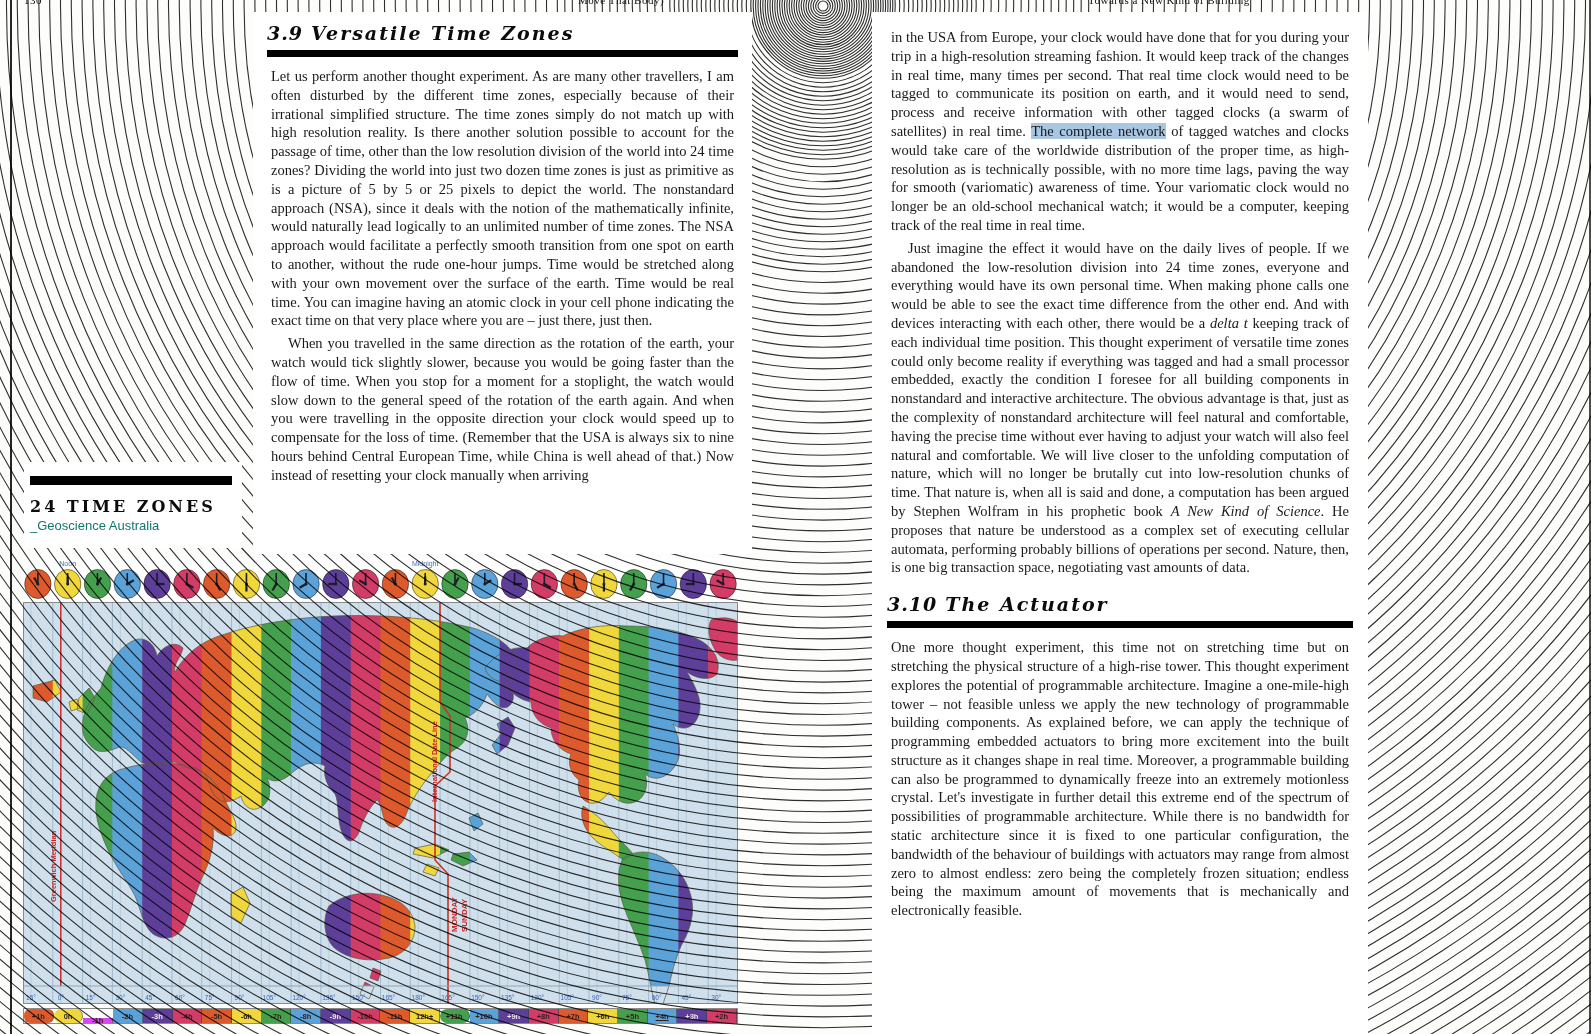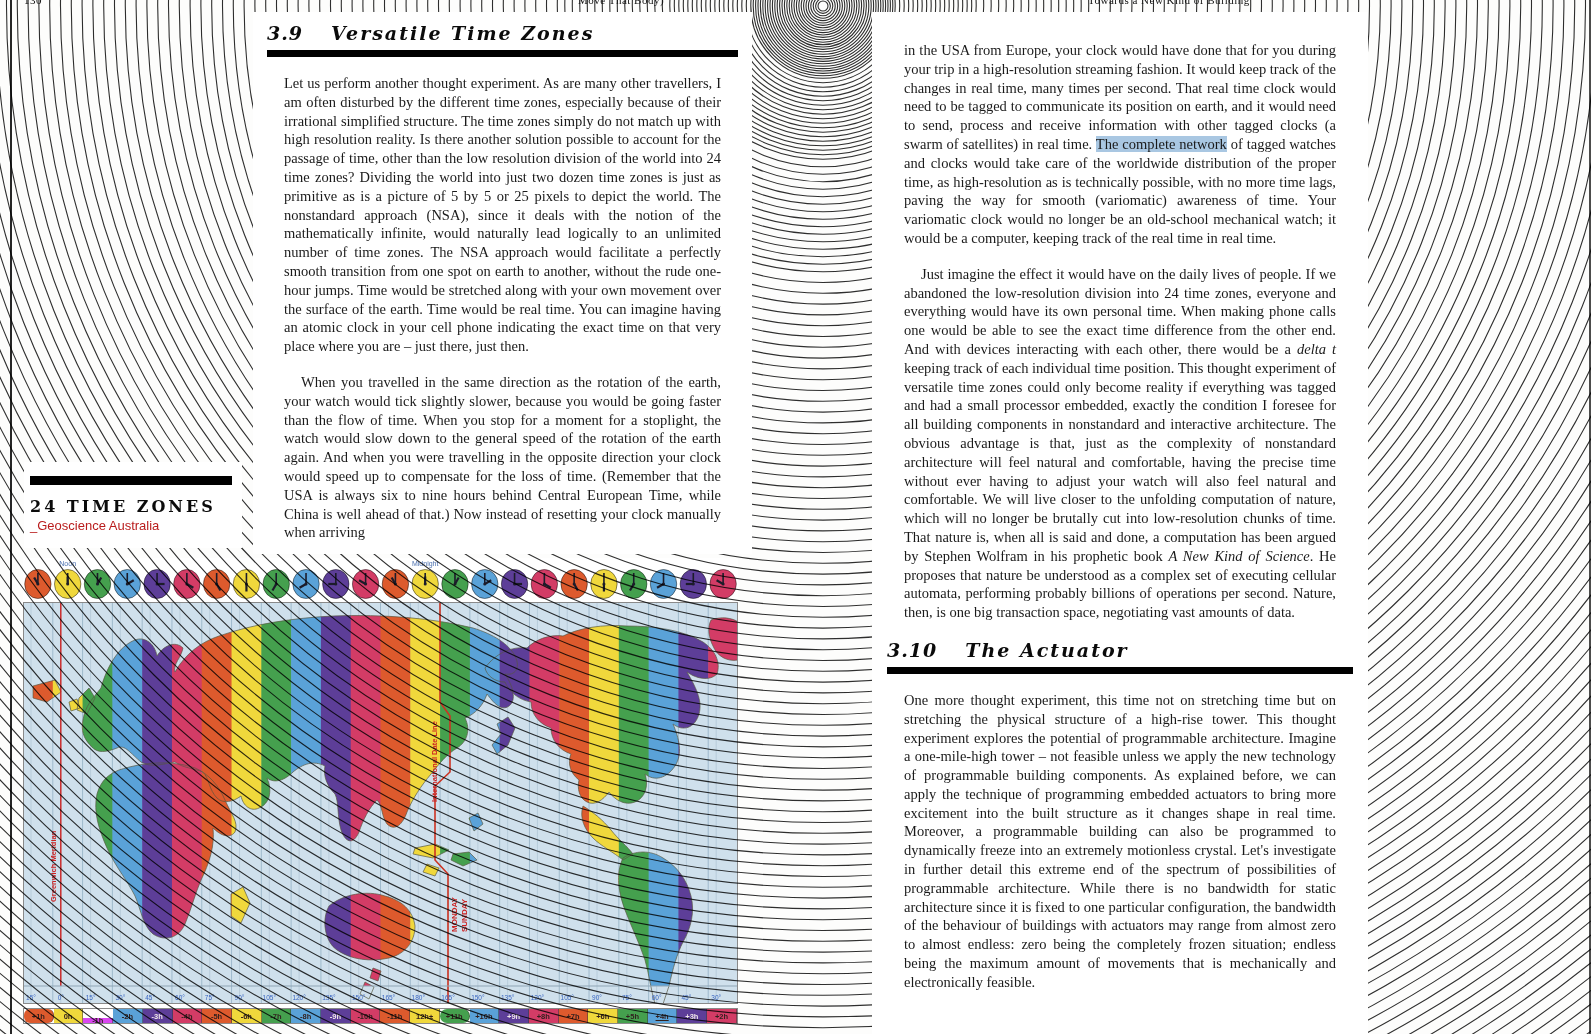--- a/index.html
+++ b/index.html
@@ -12,36 +12,36 @@
   .edge-right{position:absolute;right:0;top:0;bottom:0;width:2px;background:#000;opacity:.7;z-index:4;}
   
   .runhead{position:absolute;top:-6px;font-size:11px;color:#111;z-index:5;letter-spacing:.5px;}
   #pagenum{left:24px;}
   #rh-left{left:578px;}
   #rh-right{left:1088px;}
   
   .panel{position:absolute;background:#fff;z-index:3;overflow:hidden;box-sizing:border-box;}
   #left-col{left:253px;top:12px;width:499px;height:542px;padding:10px 14px 0 14px;}
   #right-col{left:872px;top:12px;width:496px;height:1022px;padding:12px 15px 0 15px;}
-  .section-head{display:flex;align-items:baseline;gap:28px;
+  .section-head{display:flex;align-items:baseline;gap:8px;
       font-family:"DejaVu Serif", serif;font-style:italic;font-weight:bold;
       font-size:19px;letter-spacing:2px;color:#0b0b0b;text-align:center;}
   .section-head .num{letter-spacing:1px;}
   .rule{height:7px;background:#000;margin:6px 0 10px 0;}
-  .body-text p{margin:17px;font-size:14.5px;line-height:18.8px;text-align:justify;}
+  .body-text p{margin:4px;font-size:14.5px;line-height:18.8px;text-align:justify;}
   .body-text p.indent{text-indent:17px;}
   .hl{background:#a9c7e2;}
   .it{font-style:italic;}
   #right-col .section-block{margin-top:16px;}
   
   #caption{left:24px;top:462px;width:218px;height:86px;padding:14px 6px 0 6px;}
   .cap-bar{width:202px;height:9px;background:#000;}
   .cap-title{font-family:"DejaVu Serif", serif;font-weight:bold;font-size:16px;
       letter-spacing:3px;margin-top:12px;color:#0b0b0b;}
-  .cap-src{font-family:"Liberation Sans", sans-serif;font-size:13px;margin-top:2px;color:#b91c1c;}
+  .cap-src{font-family:"Liberation Sans", sans-serif;font-size:13px;margin-top:2px;color:#0f766e;}
   
   #figure{position:absolute;left:23px;top:558px;width:715px;height:462px;background:#fff;z-index:1;}
   #clockrow{display:block;}
   #offset-strip{display:flex;height:16px;border:1px solid #8a8a8a;box-sizing:border-box;}
   #offset-strip .cell{flex:1;display:flex;align-items:center;justify-content:center;
       font-family:"Liberation Sans", sans-serif;font-size:7.5px;font-weight:bold;
       color:#32201e;border-right:1px solid rgba(60,60,60,.55);overflow:hidden;}
   #offset-strip .cell.lighttext{color:#f2e9e9;}
 </style>
 </head>
@@ -617,21 +617,21 @@
         <text x="574.0416666666667" y="398" text-anchor="middle" font-family="Liberation Sans, sans-serif" font-size="6.5" fill="#3a66c2">90°</text>
         <text x="603.8333333333334" y="398" text-anchor="middle" font-family="Liberation Sans, sans-serif" font-size="6.5" fill="#3a66c2">75°</text>
         <text x="633.625" y="398" text-anchor="middle" font-family="Liberation Sans, sans-serif" font-size="6.5" fill="#3a66c2">60°</text>
         <text x="663.4166666666667" y="398" text-anchor="middle" font-family="Liberation Sans, sans-serif" font-size="6.5" fill="#3a66c2">45°</text>
         <text x="693.2083333333334" y="398" text-anchor="middle" font-family="Liberation Sans, sans-serif" font-size="6.5" fill="#3a66c2">30°</text>
       </g>
     <rect x="0.5" y="0.5" width="714" height="401" fill="none" stroke="#8a8a8a" stroke-width="1"></rect>
   </svg>
   <div id="offset-strip">
       <div class="cell" style="background: rgb(221, 90, 45); border-radius: 6px;">+1h</div>
-      <div class="cell" style="background: rgb(240, 216, 60);">0h</div>
+      <div class="cell" style="background: rgb(240, 216, 60); border-radius: 7px;">0h</div>
       <div class="cell" style="background: #d946ef; margin-top: 9px;">-1h</div>
       <div class="cell" style="background: rgb(90, 162, 216);">-2h</div>
       <div class="cell lighttext" style="background: rgb(93, 62, 152);">-3h</div>
       <div class="cell" style="background: rgb(211, 60, 102);">-4h</div>
       <div class="cell" style="background: rgb(221, 90, 45);">-5h</div>
       <div class="cell" style="background: rgb(240, 216, 60);">-6h</div>
       <div class="cell" style="background: rgb(69, 160, 78); text-align: center;">-7h</div>
       <div class="cell" style="background: rgb(90, 162, 216);">-8h</div>
       <div class="cell lighttext" style="background: rgb(93, 62, 152);">-9h</div>
       <div class="cell" style="background: rgb(211, 60, 102);">-10h</div>

